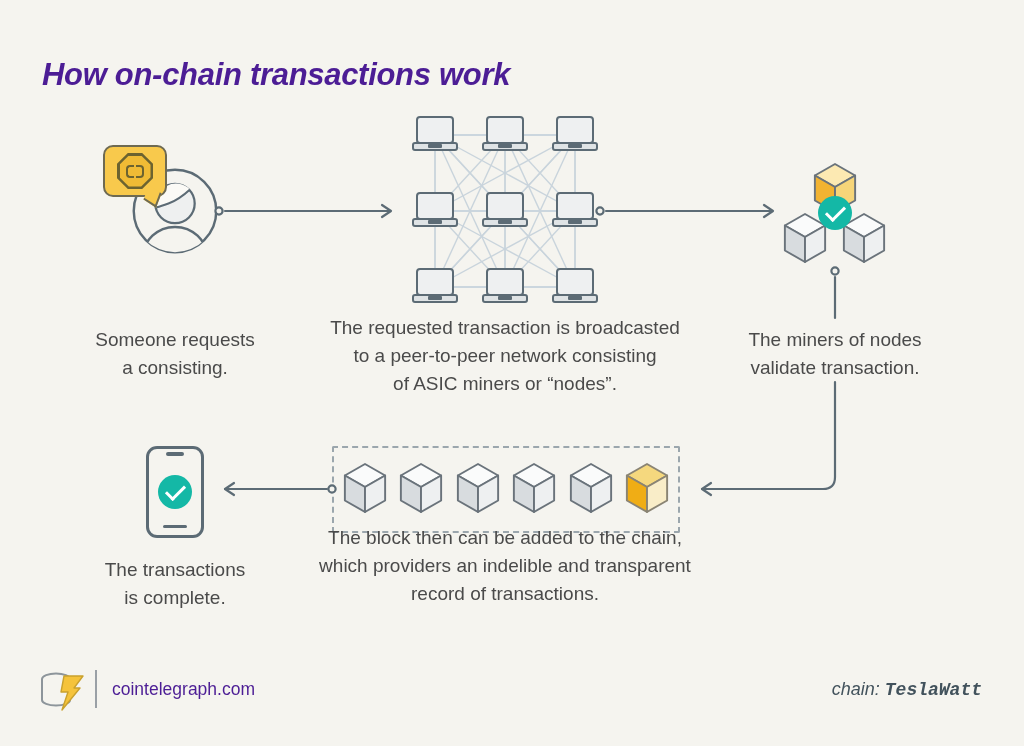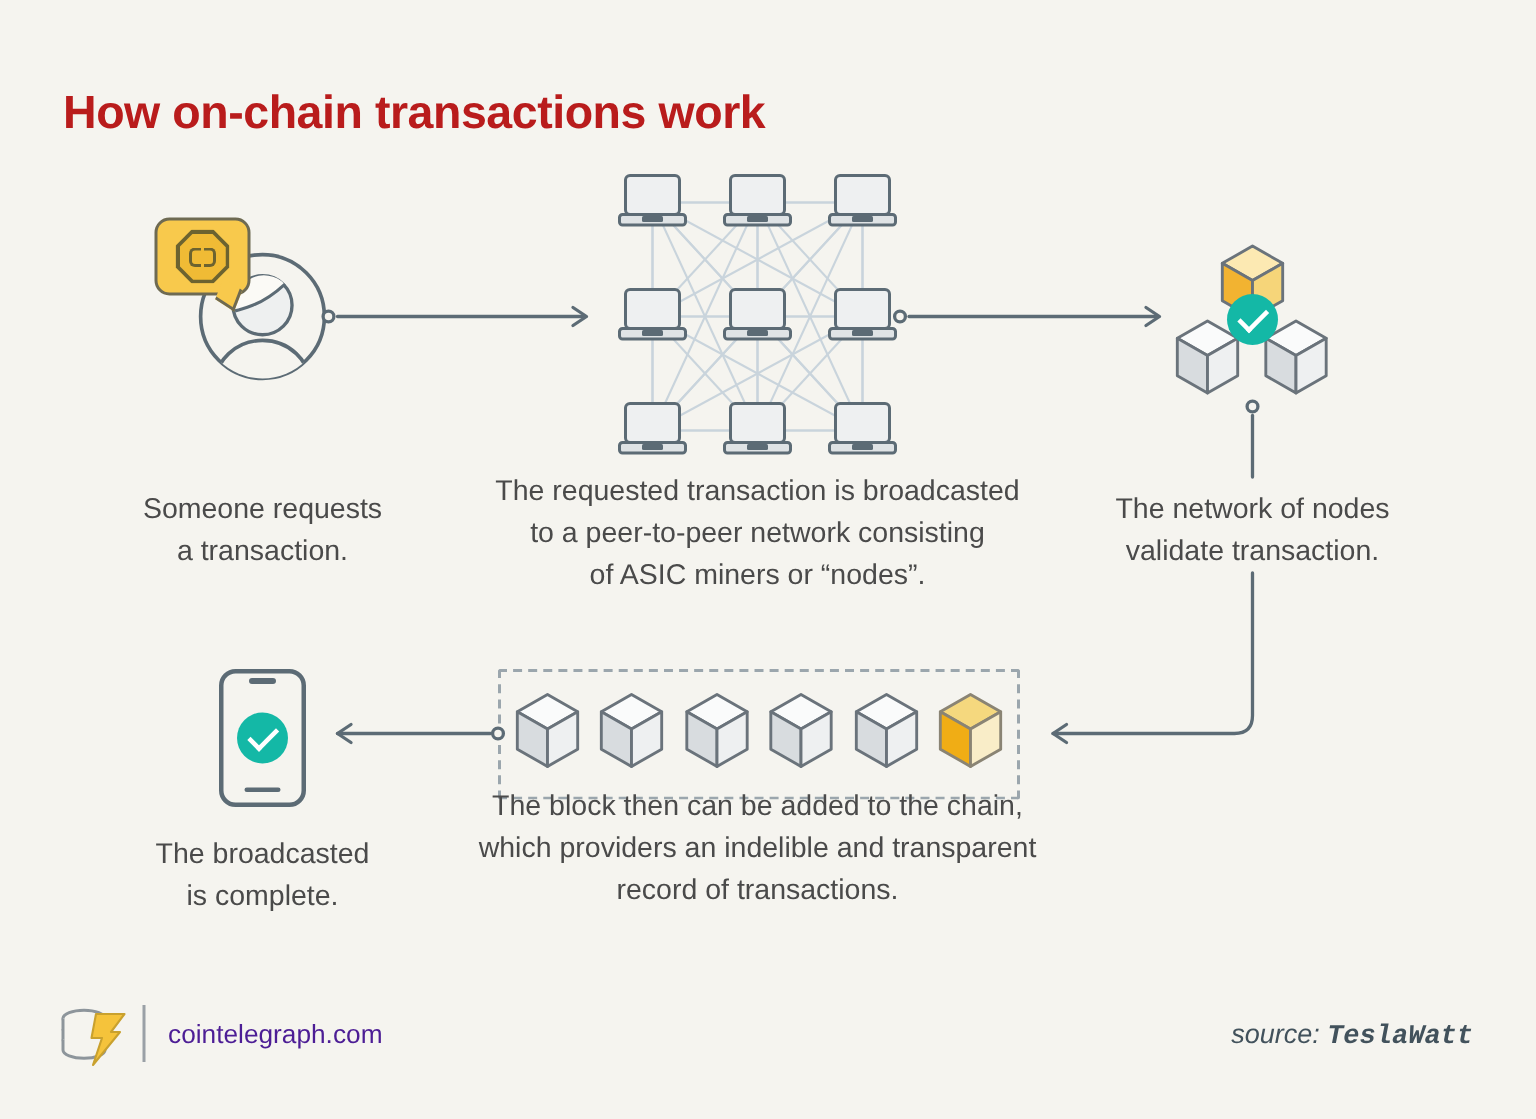--- a/index.html
+++ b/index.html
@@ -1,19 +1,19 @@
 <!DOCTYPE html>
 <html><head>
 <meta charset="utf-8">
 <style>
   html,body{margin:0;padding:0;}
   body{font-family:"Liberation Sans","DejaVu Sans",sans-serif;background:#e8e8e4;}
   .canvas{position:relative;width:1024px;height:746px;background:#f5f4ef;overflow:hidden;}
 
-  .title{position:absolute;left:42px;top:36px;font-size:31px;font-weight:700;color:#b91c1c;letter-spacing:-0.3px;}
+  .title{position:absolute;left:42px;top:36px;font-size:31px;font-weight:700;color:#4c1d95;letter-spacing:-0.3px;font-style:italic;}
 
   .caption{position:absolute;font-size:19px;line-height:28px;color:#4a4a4a;text-align:center;white-space:pre-line;}
   .cap-request{left:60px;top:326px;width:230px;}
   .cap-broadcast{left:300px;top:314px;width:410px;}
   .cap-validate{left:710px;top:326px;width:250px;}
   .cap-chain{left:285px;top:524px;width:440px;}
   .cap-complete{left:60px;top:556px;width:230px;}
 
   svg.layer{position:absolute;left:0;top:0;pointer-events:none;}
 
@@ -264,30 +264,30 @@
 
   <div class="phone">
     <div class="top-notch"></div>
     <div class="badge">
         <span class="check"></span>
       </div>
     <div class="home"></div>
   </div>
 
   <div class="caption cap-request">Someone requests
-a transaction.</div>
+a consisting.</div>
   <div class="caption cap-broadcast">The requested transaction is broadcasted
 to a peer-to-peer network consisting
 of ASIC miners or “nodes”.</div>
-  <div class="caption cap-validate">The network of nodes
+  <div class="caption cap-validate">The miners of nodes
 validate transaction.</div>
   <div class="caption cap-chain">The block then can be added to the chain,
 which providers an indelible and transparent
 record of transactions.</div>
-  <div class="caption cap-complete">The broadcasted
+  <div class="caption cap-complete">The transactions
 is complete.</div>
 
   <svg class="layer" width="1024" height="746">
     <g stroke="#5c6b75" stroke-width="2.2" fill="none" stroke-linecap="round" stroke-linejoin="round">
 
       <circle cx="219" cy="211" r="3.6" fill="#f5f4ef"></circle>
       <path d="M225,211 H390"></path>
       <path d="M382,205 L391,211 L382,217"></path>
 
       <circle cx="600" cy="211" r="3.6" fill="#f5f4ef"></circle>
@@ -312,16 +312,16 @@
         <path d="M6,13 V20 A14,5.5 0 0 0 34,20 V13"></path>
         <path d="M6,20 V27 A14,5.5 0 0 0 34,27 V20"></path>
         <path d="M6,27 V34 A14,5.5 0 0 0 34,34 V27"></path>
       </g>
       <path d="M28,10 L47,10 L38,22 L44,22 L26,44 L32,26 L25,26 Z" fill="#f5c33b" stroke="#c9a12e" stroke-width="1.4" stroke-linejoin="round"></path>
     </svg>
   </div>
   <div class="footer-divider"></div>
   <div class="footer-site">cointelegraph.com</div>
   <div class="footer-source">
-    <span>source:</span><span class="src-name">TeslaWatt</span>
+    <span>chain:</span><span class="src-name">TeslaWatt</span>
   </div>
 
 </div>
 
 </body></html>

